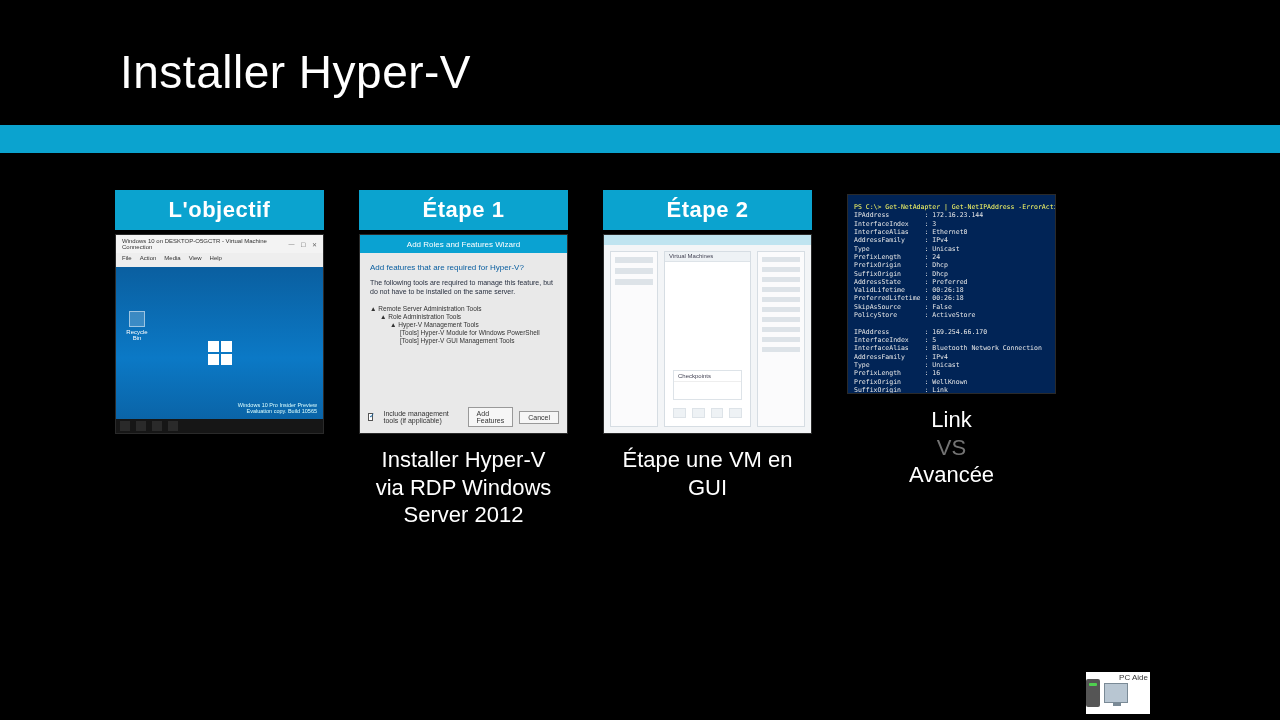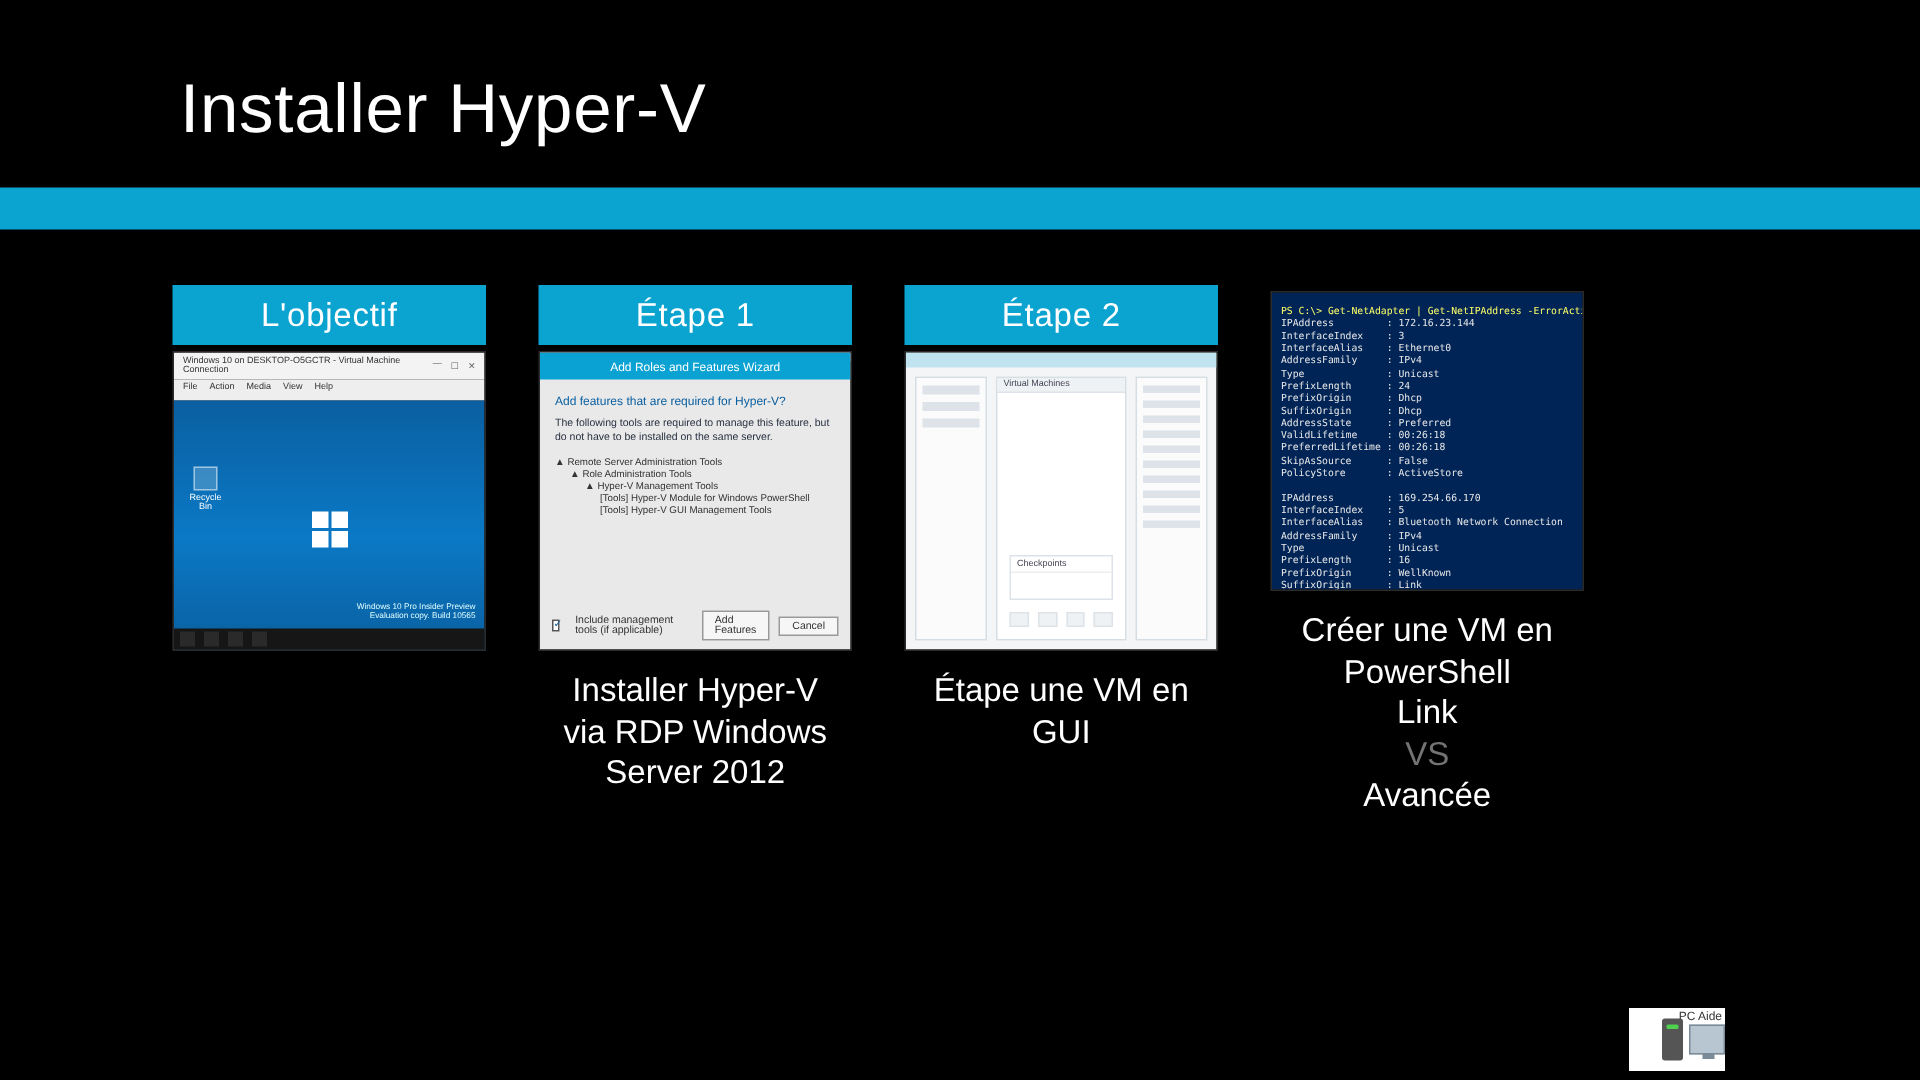--- a/index.html
+++ b/index.html
@@ -12,21 +12,21 @@
     overflow: hidden;
   }
   .slide { position: relative; width: 1156px; height: 720px; }
   .title { position: absolute; left: 120px; top: 45px; font-size: 46px; font-weight: 300; letter-spacing: .5px; }
   .divider { position: absolute; left: 0; top: 125px; height: 28px; width: 1280px; background: #0ba3cf; }
 
   .cards { position: absolute; left: 115px; top: 190px; right: 100px; display: flex; gap: 35px; }
   .card { width: 240px; }
   .caption-box {
     height: 40px; background: #0ba3cf; color: #fff;
-    font-size: 22px; font-weight: 400;
+    font-size: 22px; font-weight: 700;
     display: flex; align-items: center; justify-content: center;
     letter-spacing: .5px;
   }
   .thumb {
     margin-top: 4px;
     width: 100%; height: 200px;
     border: 1px solid #2a2a2a;
     background: #111;
     overflow: hidden;
     position: relative;
@@ -81,21 +81,21 @@
   .t3-center .cbox .t { font-size:6px; color:#445; padding:2px 4px; border-bottom:1px solid #eee;}
   .t3-center .row { position:absolute; left:8px; bottom:8px; right:8px; height:10px; display:flex; gap:6px; }
   .t3-center .row span { flex:1; height:10px; background:#eef2f5; border:1px solid #dde3e8;}
 
   
   .t4-con { position:absolute; inset:0; background:#012456; color:#e8e8e8; font-family: Consolas, monospace; font-size:6.5px; padding:8px 6px; line-height:1.28; white-space:pre; overflow:hidden;}
   .t4-con .y { color:#ffff66; }
   .t4-con .w { color:#e8e8e8; }
 
   
-  .cornerlogo { position:absolute; right:6px; bottom:6px; width:64px; height:42px; background:#fff; display:flex; align-items:center; justify-content:flex-end; gap:4px; }
+  .cornerlogo { position:absolute; right:6px; bottom:6px; width:64px; height:42px; background:#fff; display:flex; align-items:center; justify-content:flex-start; gap:4px; }
   .cornerlogo .tower { width:14px; height:28px; background:#555; border-radius:2px; position:relative;}
   .cornerlogo .tower::before{content:"";position:absolute;left:3px;right:3px;top:4px;height:3px;background:#4fd04f;border-radius:1px;}
   .cornerlogo .mon { width:24px; height:20px; background:#b8c6d2; border:1px solid #7a8a96; position:relative;}
   .cornerlogo .mon::after{content:"";position:absolute;left:8px;bottom:-4px;width:8px;height:4px;background:#7a8a96;}
   .cornerlogo .txt { position:absolute; right:2px; top:1px; font-size:8px; color:#333; font-family:"Segoe UI",Arial; }
 
 </style>
 </head>
 <body>
 
@@ -256,21 +256,20 @@
 PrefixLength      : 16
 PrefixOrigin      : WellKnown
 SuffixOrigin      : Link
 AddressState      : Tentative
 ValidLifetime     : Infinite ([TimeSpan]::MaxValue)
 PreferredLifetime : Infinite ([TimeSpan]::MaxValue)
 SkipAsSource      : False
 PolicyStore       : ActiveStore</span></div>
       </div>
       <div class="under">
-        <span class="line">Créer une VM en PowerShell</span>
         <span class="line">Link</span>
         <span class="line red">VS</span>
         <span class="line">Avancée</span>
       </div>
     </div>
 
   </div>
 
   <div class="cornerlogo">
     <span class="txt">PC Aide</span>

